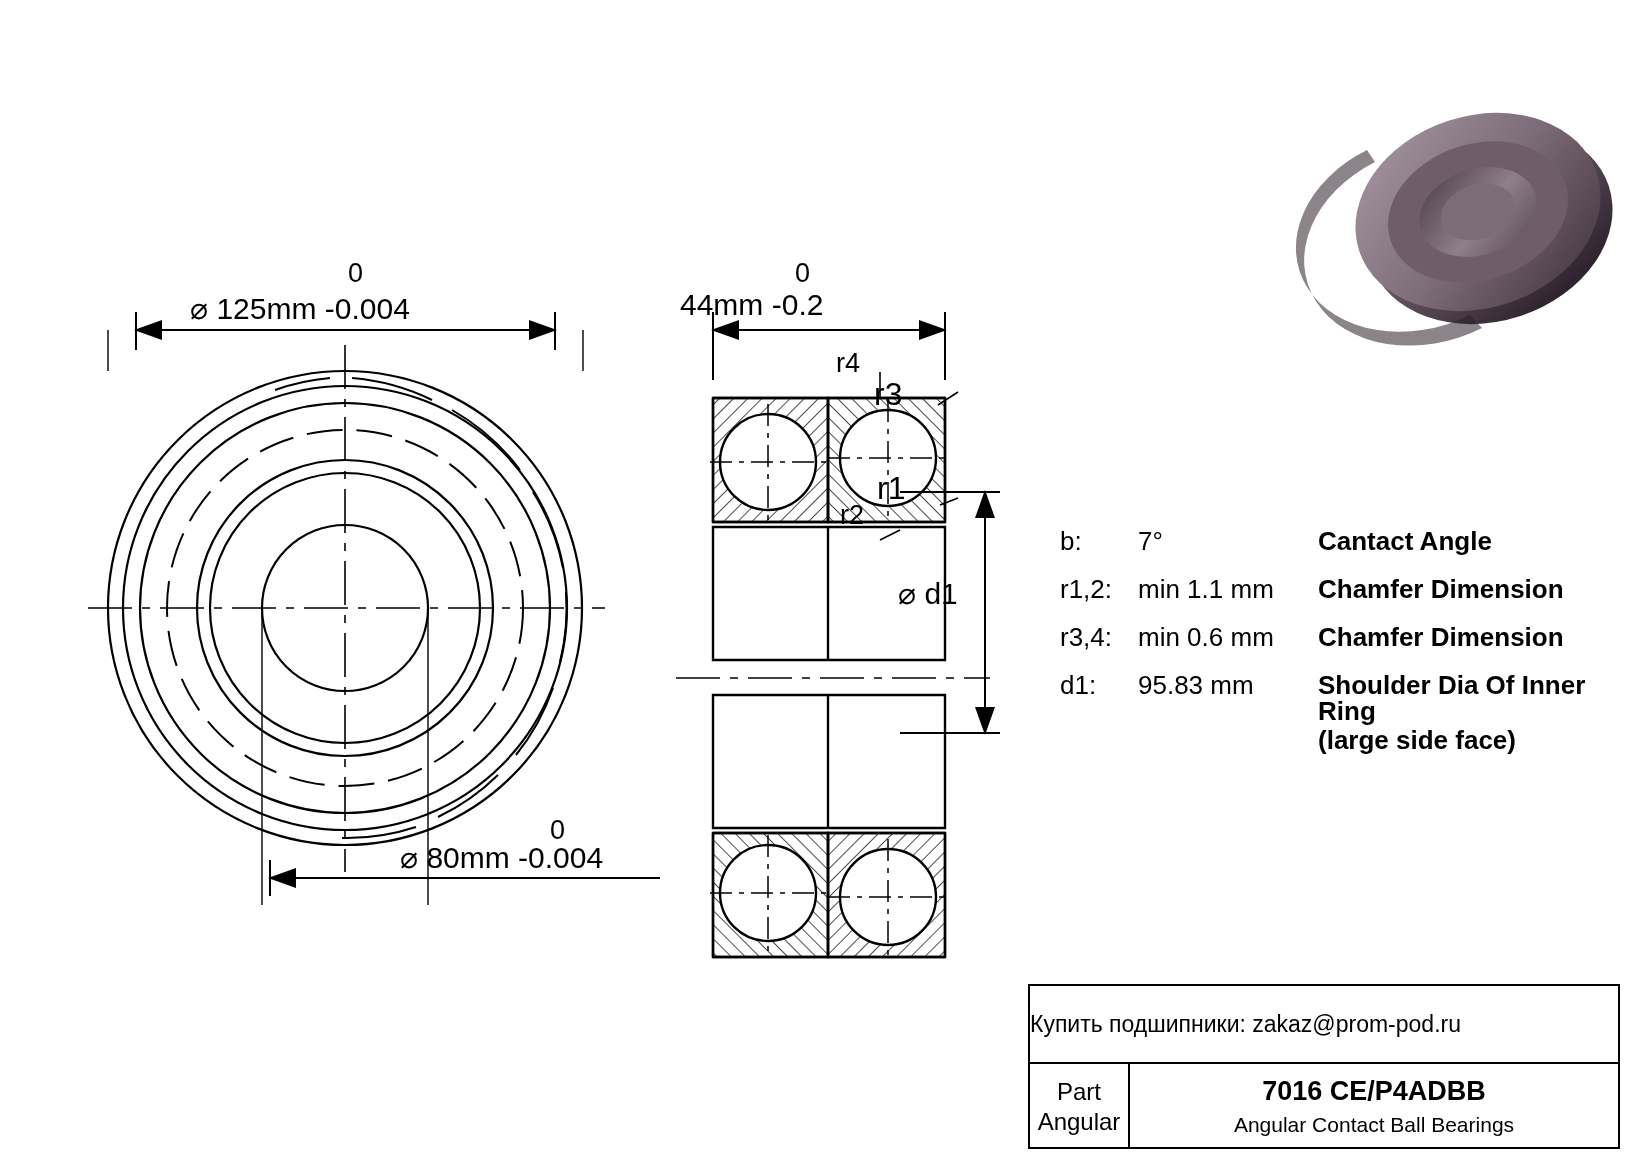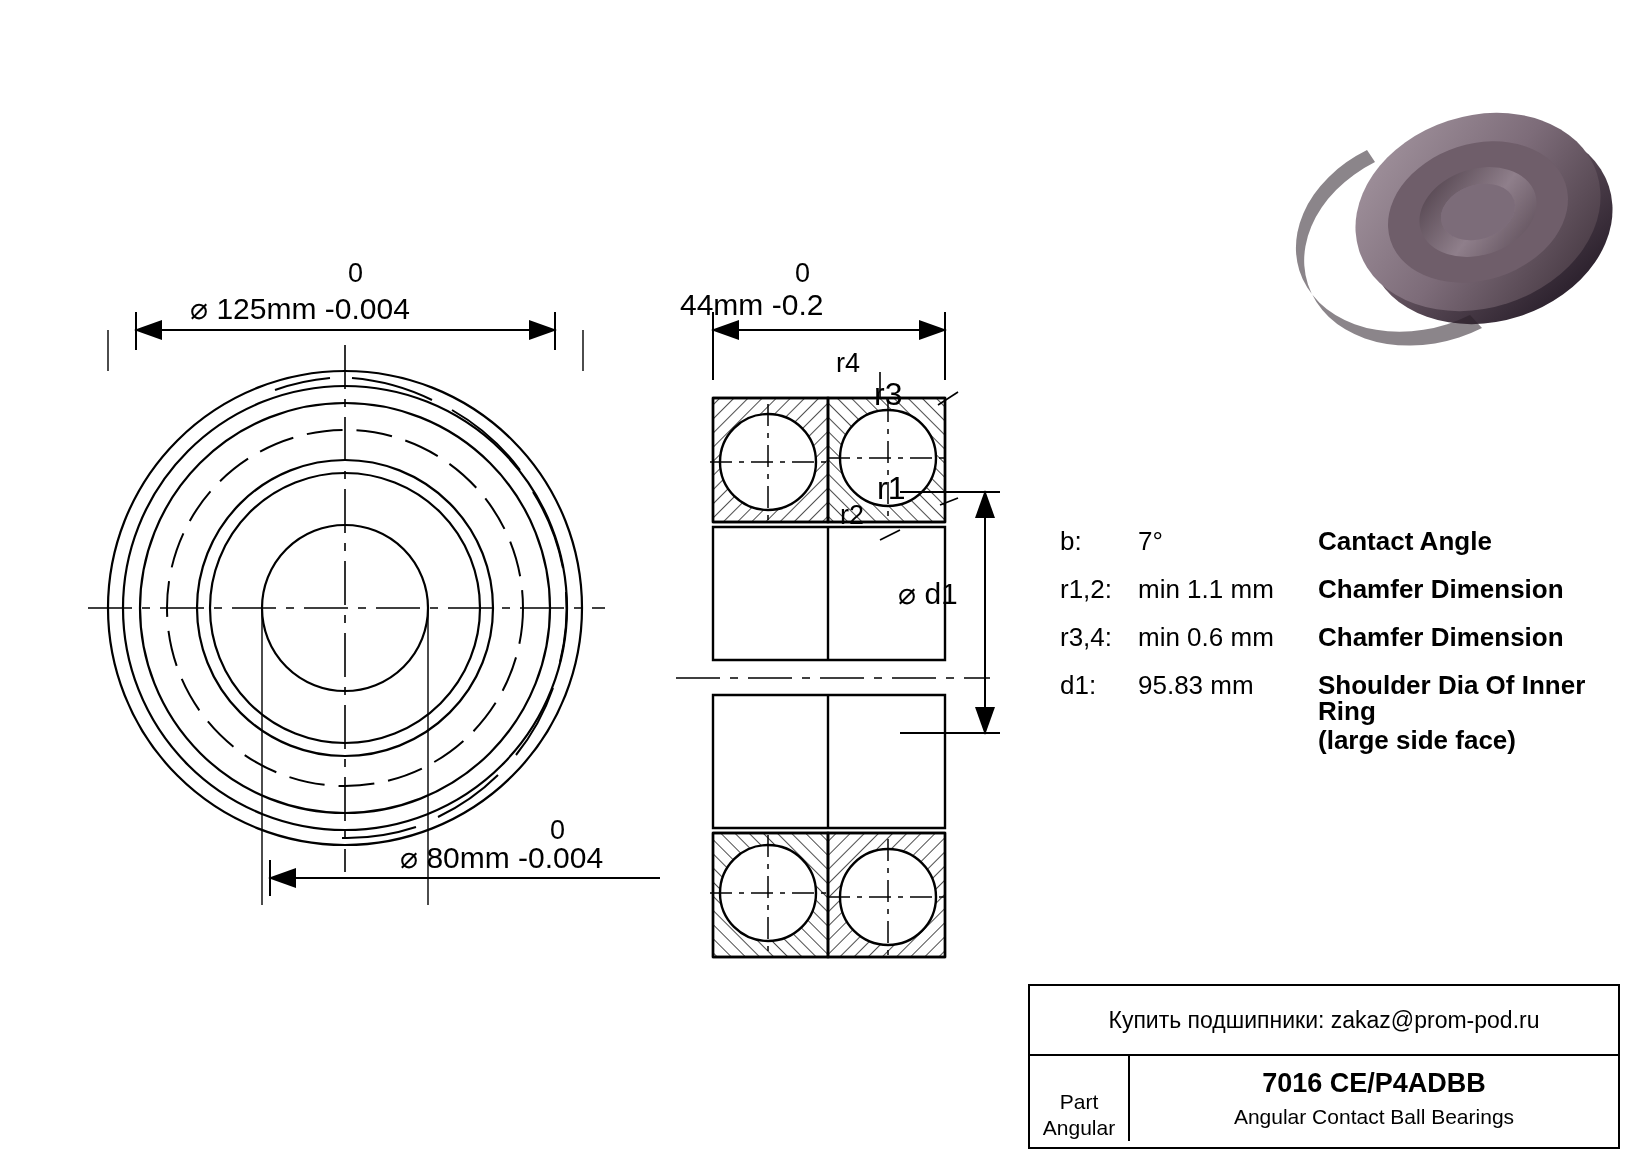--- a/index.html
+++ b/index.html
@@ -72,44 +72,44 @@
   .titleblock {
     position: absolute;
     left: 1028px;
     top: 984px;
     width: 592px;
     height: 165px;
     border: 2px solid #000;
     box-sizing: border-box;
   }
   .tb-top {
-    height: 70px;
+    height: 78px;
     border-bottom: 2px solid #000;
     display: flex;
     align-items: center;
-    justify-content: center;
+    justify-content: flex-start;
     box-sizing: border-box;
   }
   .tb-top span {
     font-size: 23px;
   }
   .tb-bottom {
     height: 85px;
     display: flex;
     box-sizing: border-box;
   }
   .tb-left {
     width: 100px;
     border-right: 2px solid #000;
     display: flex;
     flex-direction: column;
     align-items: center;
-    justify-content: flex-end;
-    box-sizing: border-box;
-    font-size: 21px;
+    justify-content: center;
+    box-sizing: border-box;
+    font-size: 24px;
     line-height: 1.25;
   }
   .tb-right {
     flex: 1 1 auto;
     display: flex;
     flex-direction: column;
     align-items: center;
     justify-content: center;
     box-sizing: border-box;
   }

